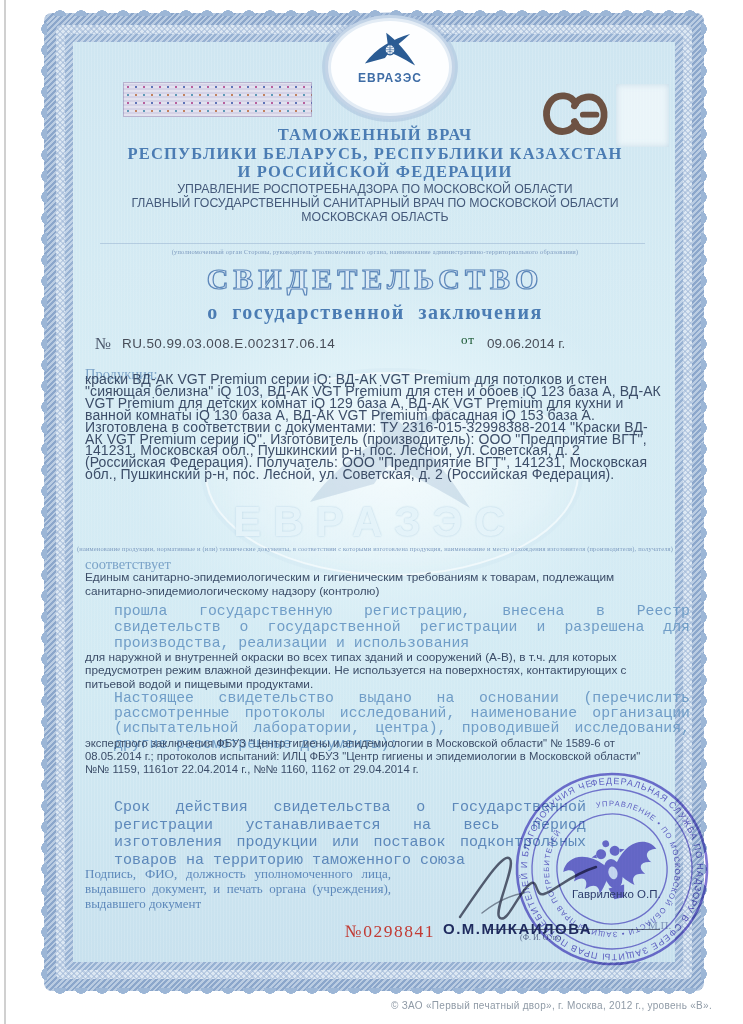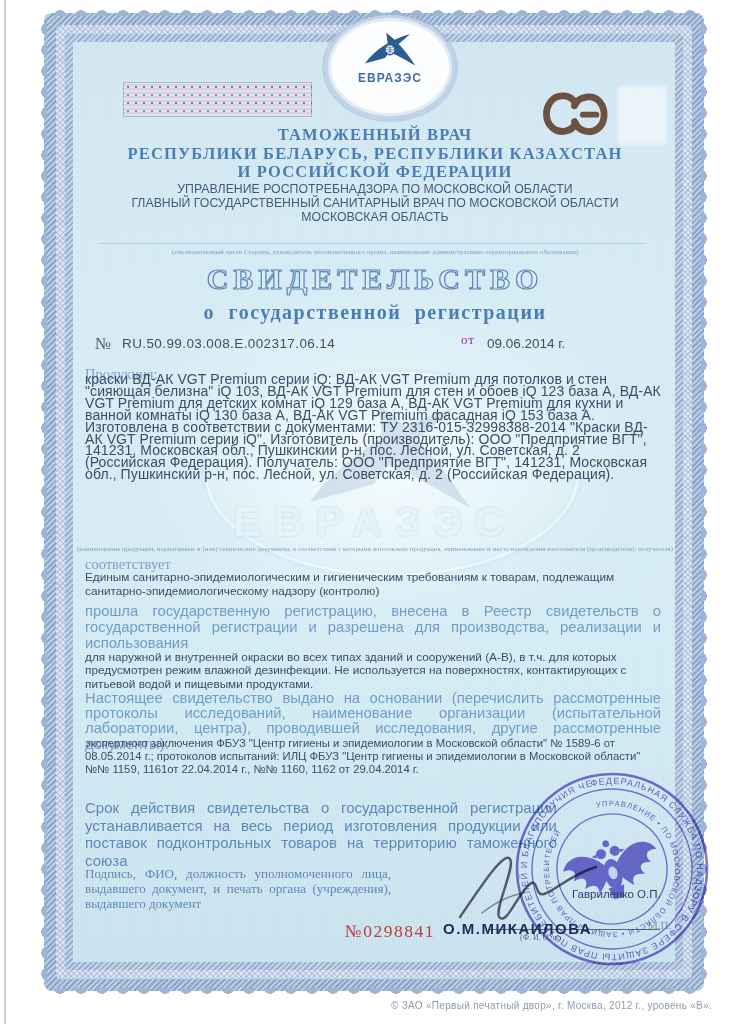--- a/index.html
+++ b/index.html
@@ -76,27 +76,27 @@
   
   .title-main{top:262px;font-family:"Liberation Serif", serif;font-weight:bold;font-size:30px;
      letter-spacing:5px;color:#dcebf6;-webkit-text-stroke:1.2px #5d88ba;
      text-shadow:0 0 1px rgba(93,136,186,.5);}
   .title-sub{top:301px;font-family:"Liberation Serif", serif;font-weight:bold;font-size:20px;
      color:#4b7cb3;letter-spacing:1.5px;word-spacing:7px;}
 
   
   .no-sign{left:95px;top:334px;font-family:"Liberation Serif", serif;font-size:17px;color:#4e5a6e;}
   .no-val{left:122px;top:336px;font-size:13.5px;color:#474d58;letter-spacing:.4px;}
-  .ot{left:461px;top:332px;font-family:"Liberation Serif", serif;font-size:13px;color:#a21caf;letter-spacing:1px;}
+  .ot{left:461px;top:332px;font-family:"Liberation Serif", serif;font-size:13px;color:#14532d;letter-spacing:1px;}
   .date{left:487px;top:336px;font-size:13.5px;color:#474d58;}
 
   
   .lbl-serif{font-family:"Liberation Serif", serif;color:#7ba3c8;font-size:14.5px;}
   .p-sans{font-family:"Liberation Sans", sans-serif;color:#3c4d68;}
-  .p-serif{font-family:Liberation Sans, sans-serif;color:#709dc7;text-align:justify;}
+  .p-serif{font-family:Liberation Mono, monospace;color:#709dc7;text-align:justify;margin-left:29px;}
   .prod-label{left:85px;top:358px;margin-top:8px;}
   .prod-text{left:85px;top:374px;width:577px;font-size:14px;line-height:11.9px;letter-spacing:.1px;}
   .cap2{top:545px;left:75px;width:600px;}
   .sootv{left:85px;top:556px;}
   .compl{left:85px;top:571px;width:545px;font-size:11.8px;line-height:13.8px;}
   .reg{left:85px;top:604px;width:576px;font-size:14.8px;line-height:15.8px;}
   .scope{left:85px;top:651px;width:562px;font-size:11.8px;line-height:13.4px;}
   .basis{left:85px;top:691px;width:576px;font-size:14.8px;line-height:15.2px;}
   .docs{left:85px;top:737px;width:570px;font-size:11.3px;line-height:13px;}
   .validity{left:85px;top:799px;width:472px;font-size:15px;line-height:17.5px;color:#5d88ba;}
@@ -172,21 +172,21 @@
 <div class="abs hdr union u1">ТАМОЖЕННЫЙ ВРАЧ</div>
 <div class="abs hdr union u2">РЕСПУБЛИКИ БЕЛАРУСЬ, РЕСПУБЛИКИ КАЗАХСТАН</div>
 <div class="abs hdr union u3">И РОССИЙСКОЙ ФЕДЕРАЦИИ</div>
 <div class="abs hdr auth a1">УПРАВЛЕНИЕ РОСПОТРЕБНАДЗОРА ПО МОСКОВСКОЙ ОБЛАСТИ</div>
 <div class="abs hdr auth a2">ГЛАВНЫЙ ГОСУДАРСТВЕННЫЙ САНИТАРНЫЙ ВРАЧ ПО МОСКОВСКОЙ ОБЛАСТИ</div>
 <div class="abs hdr auth a3">МОСКОВСКАЯ ОБЛАСТЬ</div>
 <div class="abs rule"></div>
 <div class="abs hdr cap cap1">(уполномоченный орган Стороны, руководитель уполномоченного органа, наименование административно-территориального образования)</div>
 
 <div class="abs hdr title-main">СВИДЕТЕЛЬСТВО</div>
-<div class="abs hdr title-sub">о государственной регистрации</div>
+<div class="abs hdr title-sub">о государственной заключения</div>
 
 <div class="abs no-sign">№</div>
 <div class="abs no-val">RU.50.99.03.008.Е.002317.06.14</div>
 <div class="abs ot">от</div>
 <div class="abs date">09.06.2014 г.</div>
 
 <div class="abs lbl-serif prod-label">Продукция:</div>
 <div class="abs p-sans prod-text">краски ВД-АК VGT Premium серии iQ: ВД-АК VGT Premium для потолков и стен "сияющая белизна" iQ 103, ВД-АК VGT Premium для стен и обоев iQ 123 база А, ВД-АК VGT Premium для детских комнат iQ 129 база А, ВД-АК VGT Premium для кухни и ванной комнаты iQ 130 база А, ВД-АК VGT Premium фасадная iQ 153 база А. Изготовлена в соответствии с документами: ТУ 2316-015-32998388-2014 "Краски ВД-АК VGT Premium серии iQ". Изготовитель (производитель): ООО "Предприятие ВГТ", 141231, Московская обл., Пушкинский р-н, пос. Лесной, ул. Советская, д. 2 (Российская Федерация). Получатель: ООО "Предприятие ВГТ", 141231, Московская обл., Пушкинский р-н, пос. Лесной, ул. Советская, д. 2 (Российская Федерация).</div>
 <div class="abs cap cap2" style="text-align:center;">(наименование продукции, нормативные и (или) технические документы, в соответствии с которыми изготовлена продукция, наименование и место нахождения изготовителя (производителя), получателя)</div>
 

